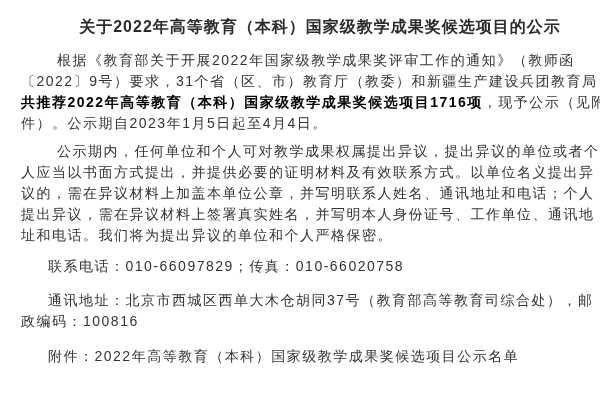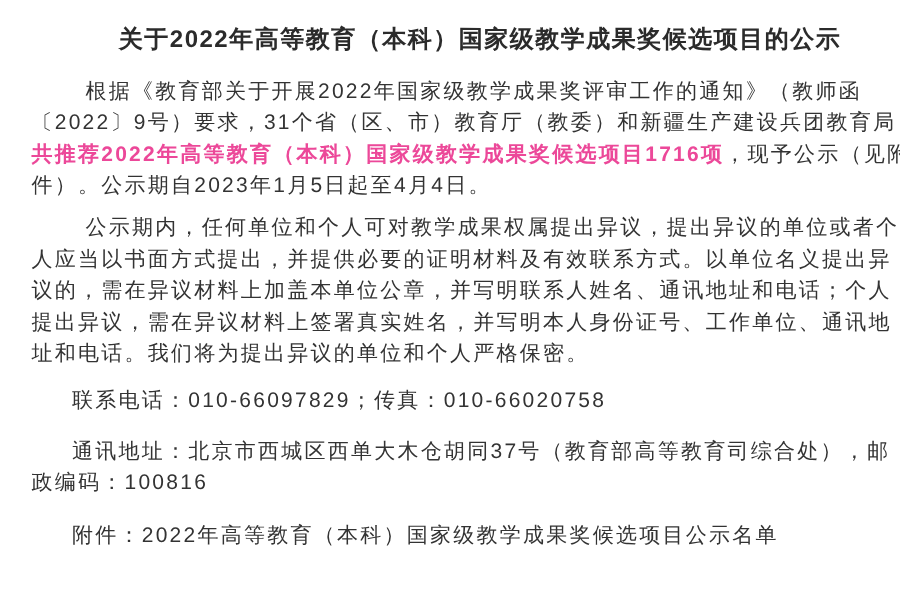--- a/index.html
+++ b/index.html
@@ -37,21 +37,21 @@
     white-space: nowrap;
   }
   .indent-body { padding-left: 36px; }     
   .indent-contact { padding-left: 27px; }  
   .p1 { margin-top: 13px; }
   .p2 { margin-top: 7px; }
   .p-phone { margin-top: 10px; }
   .p-addr { margin-top: 13px; }
   .p-attach { margin-top: 14px; }
   .hl {
-    color: #ec4899;
+    color: #000000;
     font-weight: bold;
   }
 </style>
 </head>
 <body>
 
 <div class="notice-page">
 
   <div class="notice-title">关于2022年高等教育（本科）国家级教学成果奖候选项目的公示</div>
 

